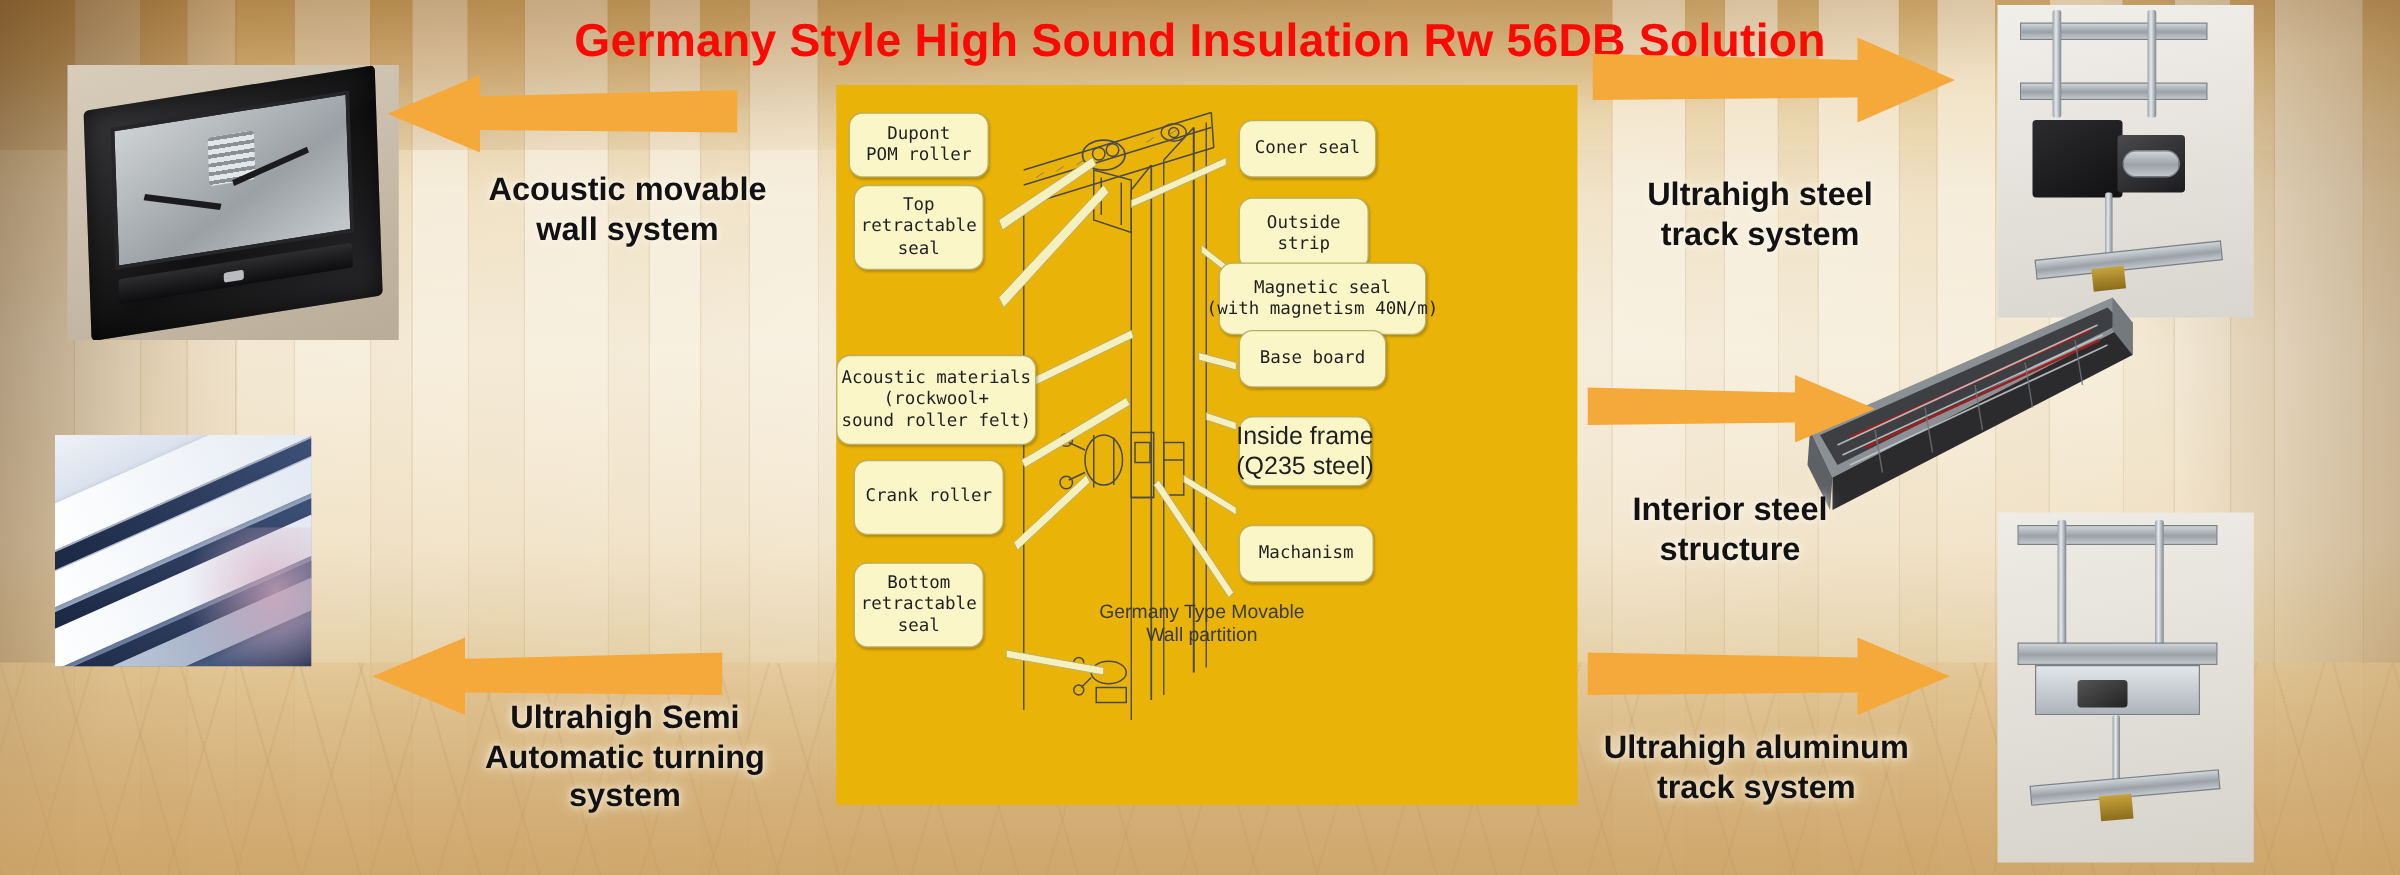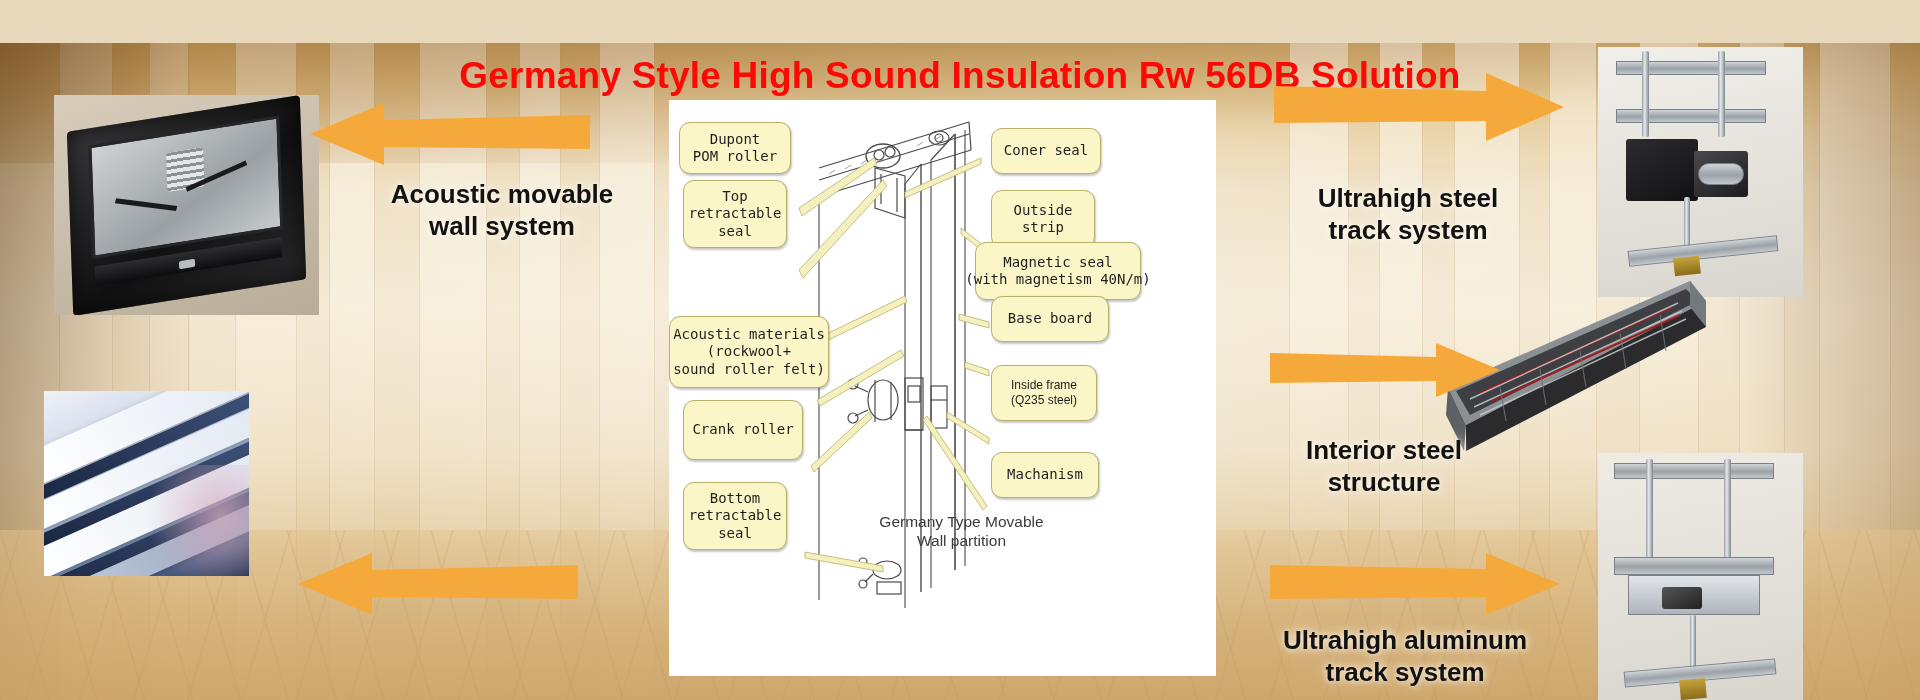--- a/index.html
+++ b/index.html
@@ -3,21 +3,21 @@
 <meta charset="utf-8">
 <style>
   * { box-sizing: border-box; margin: 0; padding: 0; }
   body {
     width: 1920px; height: 700px;
     font-family: "Liberation Sans", sans-serif;
     overflow: hidden;
     position: relative;
     background: #e8d9bd;
   }
-  #stage { position: absolute; inset: 0; overflow: hidden; margin-top: 43px; }
+  #stage { position: absolute; inset: 0; overflow: hidden; }
 
   
   .bg-base {
     position: absolute; inset: 0;
     background:
       linear-gradient(180deg, #c9a468 0%, #d9b87e 6%, #e6cfa4 13%, #efe0c2 22%, #f3e8d2 40%,
                       #efe0c4 62%, #e3cda2 76%, #d8bc8c 88%, #cdab78 100%);
   }
   .bg-cols { position: absolute; inset: 0; }
   .bg-cols span {
@@ -53,22 +53,22 @@
   .title {
     position: absolute; left: 0; right: 0; top: 12px;
     text-align: center;
     font-size: 37px; font-weight: bold; color: #fb0a05;
     letter-spacing: .2px;
     white-space: nowrap;
   }
 
   
   .diagram {
-    position: absolute; left: 669px; top: 57px; width: 547px; height: 576px;
-    background: #ffffff;
+    position: absolute; left: 669px; top: 68px; width: 593px; height: 576px;
+    background: #eab308;
     overflow: hidden;
   }
   .diagram svg { position: absolute; left: 0; top: 0; }
   .dcap {
     position: absolute; left: 185px; top: 412px; width: 215px;
     text-align: center; font-size: 15.5px; color: #3b3b3b; line-height: 1.25;
   }
 
   
   .cal {
@@ -79,21 +79,21 @@
     color: #1f1f1f;
     font-family: "DejaVu Sans Mono", monospace;
     font-size: 14px;
     line-height: 1.22;
     text-align: center;
     display: flex; align-items: center; justify-content: center;
     padding: 5px 7px;
     box-shadow: 1px 1.5px 2px rgba(0,0,0,.22);
     white-space: pre;
   }
-  .cal.sans { font-family: "Liberation Sans", sans-serif; font-size: 12px; text-align: right; }
+  .cal.sans { font-family: "Liberation Sans", sans-serif; font-size: 20px; text-align: right; }
 
   
   .cap {
     position: absolute;
     font-weight: bold; color: #121212;
     font-size: 26px; line-height: 1.22;
     text-align: center;
     text-shadow: 0 0 6px rgba(255,250,238,.9), 0 0 14px rgba(255,250,238,.75);
   }
 
@@ -313,20 +313,23 @@
     </svg>
   </div>
   <div class="arrow" style="left:1270px;top:510px">
     <svg width="290" height="62" viewBox="0 0 290 62">
       <polygon points="290,31 216,0 216,16 0,12 0,46 216,44 216,62" fill="#f6a93b"></polygon>
     </svg>
   </div>
 
   <div class="cap" style="left:352px;top:136px;width:300px;white-space:pre-line">Acoustic movable
 wall system</div>
+  <div class="cap" style="left:330px;top:558px;width:340px;white-space:pre-line">Ultrahigh Semi
+Automatic turning
+system</div>
   <div class="cap" style="left:1258px;top:140px;width:300px;white-space:pre-line">Ultrahigh steel
 track system</div>
   <div class="cap" style="left:1244px;top:392px;width:280px;white-space:pre-line">Interior steel
 structure</div>
   <div class="cap" style="left:1240px;top:582px;width:330px;white-space:pre-line">Ultrahigh aluminum
 track system</div>
 
   <div class="diagram">
 
     <svg width="593" height="576" viewBox="0 0 593 576">

